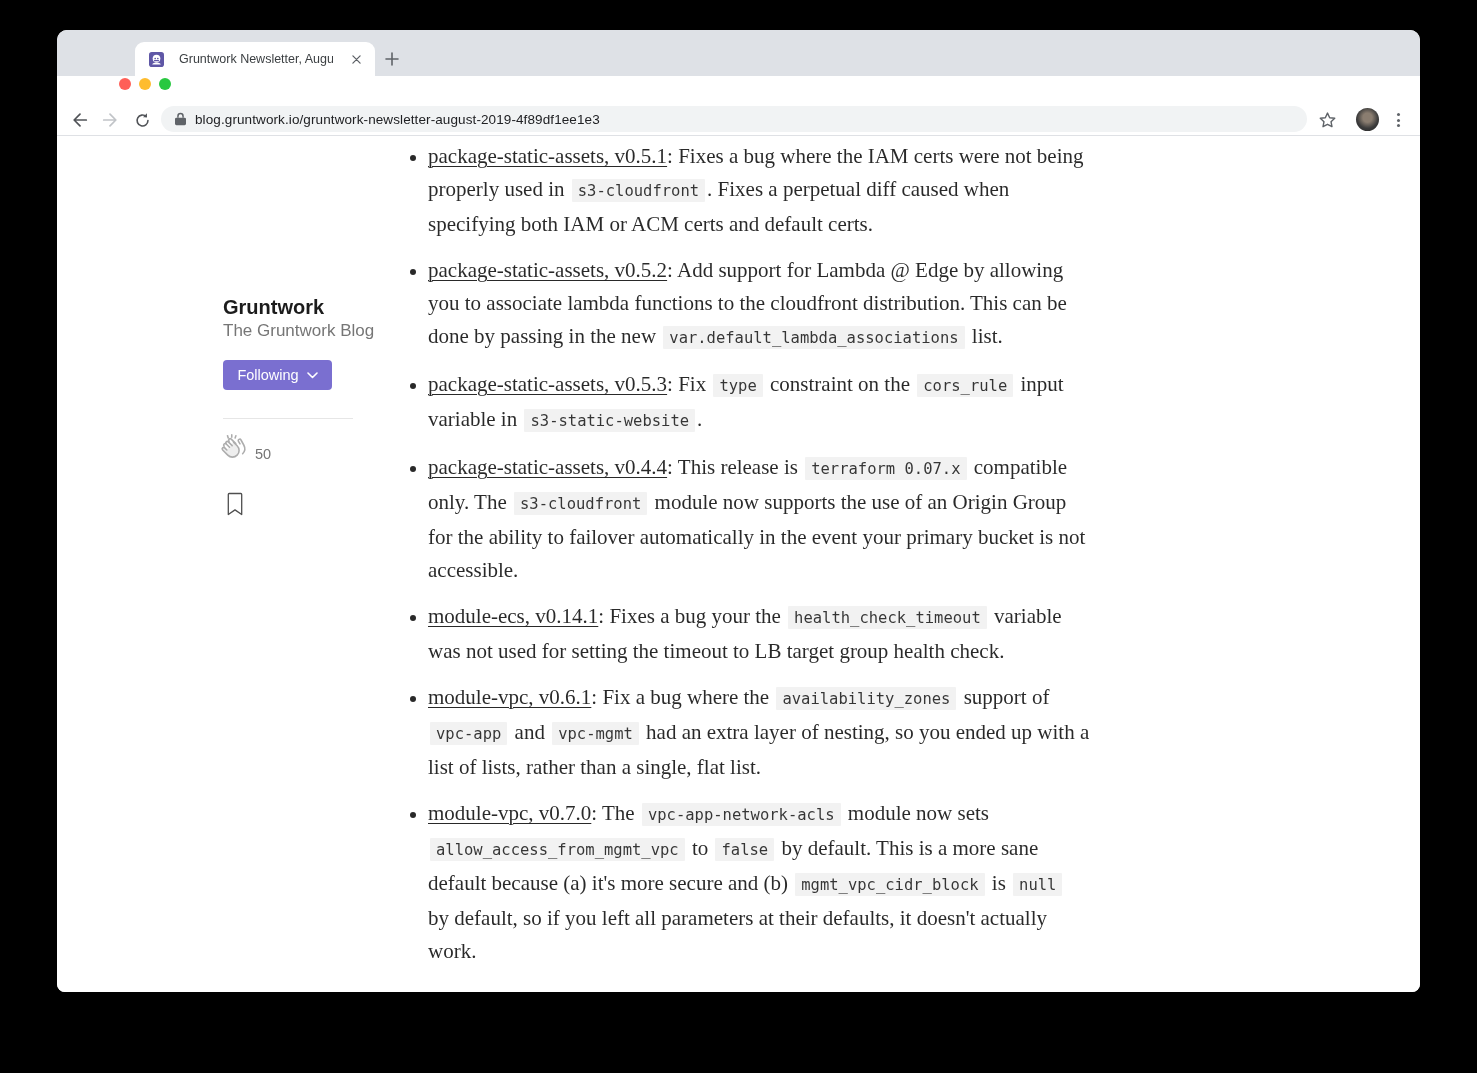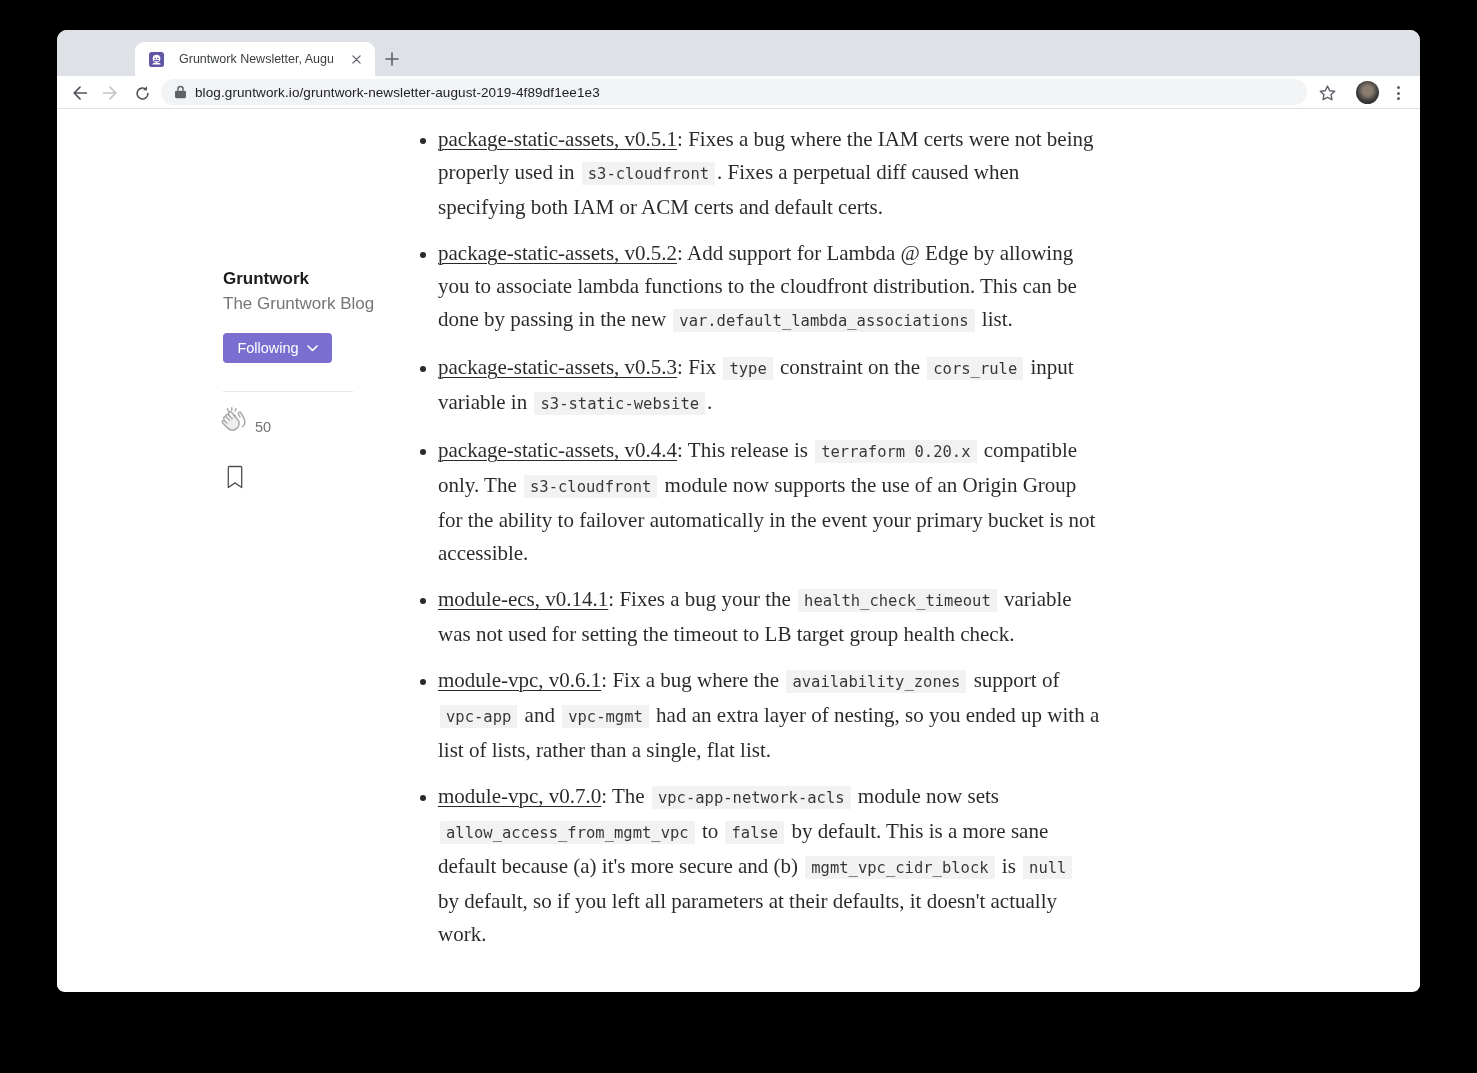--- a/index.html
+++ b/index.html
@@ -18,48 +18,48 @@
   .traffic{position:absolute;left:62px;top:48px;display:flex;gap:8px;}
   .traffic span{width:12px;height:12px;border-radius:50%;display:block;}
   .t-red{background:var(--traffic_red);} .t-yellow{background:var(--traffic_yellow);} .t-green{background:var(--traffic_green);}
   .tab{position:absolute;left:78px;top:12px;width:240px;height:34px;background:#fff;
     border-radius:9px 9px 0 0;display:flex;align-items:center;padding:0 10px 0 14px;gap:15px;}
   .tab-title{flex:1;font-size:12.5px;color:#3c4043;white-space:nowrap;overflow:hidden;}
   .tab-close{width:17px;height:17px;display:flex;align-items:center;justify-content:center;border-radius:50%;flex:0 0 auto;}
   .newtab{position:absolute;left:322px;top:16px;width:26px;height:26px;display:flex;align-items:center;justify-content:center;}
 
   
-  .toolbar{position:relative;height:33px;background:#fff;border-bottom:1px solid #dfe1e5;}
+  .toolbar{position:relative;height:33px;background:#fff;border-bottom:1px solid #dfe1e5;margin-top:27px;}
   .navbtn{position:absolute;top:6px;width:22px;height:22px;display:flex;align-items:center;justify-content:center;}
   .btn-back{left:12px;} .btn-forward{left:42px;} .btn-reload{left:74px;}
   .urlbar{position:absolute;left:104px;top:3px;width:1146px;height:26px;background:#f1f3f4;
     border-radius:13px;display:flex;align-items:center;padding:0 14px;gap:9px;}
   .url-text{font-size:13.5px;color:#202124;letter-spacing:.1px;white-space:nowrap;overflow:hidden;}
   .btn-star{left:1259px;} 
   .avatar{position:absolute;left:1299px;top:5px;width:23px;height:23px;border-radius:50%;
     background:radial-gradient(circle at 50% 38%, #8a7d70 0 28%, #4a4ا 0), radial-gradient(circle at 50% 40%, #7b6f63 0 30%, #3a3a3a 65%, #232323 100%);}
   .btn-menu{left:1330px;}
   .dots{display:flex;flex-direction:column;gap:2.5px;}
   .dots i{width:3px;height:3px;border-radius:50%;background:#5f6368;display:block;}
 
   
   .content{position:relative;height:882px;background:#fff;overflow:hidden;}
 
   .side{position:absolute;left:166px;top:0;width:140px;}
-  .pub-name{position:absolute;left:0;top:160px;font-size:17px;font-weight:bold;color:#1c1c1c;white-space:nowrap;}
+  .pub-name{position:absolute;left:0;top:160px;font-size:20px;font-weight:bold;color:#1c1c1c;white-space:nowrap;}
   .pub-tagline{position:absolute;left:0;top:185px;font-size:17px;color:#767676;white-space:nowrap;}
   .follow-btn{position:absolute;left:0;top:224px;width:109px;height:30px;background:var(--accent_purple);
     border:none;border-radius:4px;color:#fff;font-size:14.5px;font-family:"Liberation Sans",sans-serif;
     display:flex;align-items:center;justify-content:center;gap:8px;cursor:pointer;text-align:center;}
   .side-divider{position:absolute;left:0;top:282px;width:130px;height:1px;background:#e6e6e6;}
   .clap-row{position:absolute;left:-5px;top:296px;display:flex;align-items:flex-end;gap:7px;}
   .clap-count{font-size:14.5px;color:#757575;}
   .bookmark{position:absolute;left:3px;top:356px;width:20px;height:26px;}
 
-  .article-list{position:absolute;left:351px;top:4px;width:682px;margin:10px;padding:0 0 0 20px;
+  .article-list{position:absolute;left:351px;top:4px;width:682px;margin:0;padding:0 0 0 20px;
     font-family:"Liberation Serif","DejaVu Serif",serif;font-size:21px;line-height:33px;color:rgba(0,0,0,.84);}
   .article-list li{margin:0 0 13px 0;padding-left:0;}
   .article-list li::marker{color:rgba(0,0,0,.84);font-size:19px;}
   .article-list a{color:inherit;text-decoration:underline;text-underline-offset:2.5px;text-decoration-thickness:1px;}
   .article-list code{font-family:"DejaVu Sans Mono","Liberation Mono",monospace;font-size:15.5px;
     background:var(--code_bg);padding:3px 6px 2px;margin:0 2px;border-radius:1px;color:rgba(0,0,0,.78);}
 </style>
 </head>
 <body>
 
@@ -178,20 +178,20 @@
         <svg width="18" height="25" viewBox="0 0 18 25">
             <path d="M3.2 1.5h11.6c.5 0 .9.4.9.9v20.1l-6.7-4.6-6.7 4.6V2.4c0-.5.4-.9.9-.9z" fill="none" stroke="#4f4f4f" stroke-width="1.3" stroke-linejoin="round"></path>
           </svg>
       </span>
     </aside>
 
     <ul class="article-list">
         <li><a href="#">package-static-assets, v0.5.1</a><span>: Fixes a bug where the IAM certs were not being properly used in </span><code>s3-cloudfront</code><span>. Fixes a perpetual diff caused when specifying both IAM or ACM certs and default certs.</span></li>
         <li><a href="#">package-static-assets, v0.5.2</a><span>: Add support for Lambda @ Edge by allowing you to associate lambda functions to the cloudfront distribution. This can be done by passing in the new </span><code>var.default_lambda_associations</code><span> list.</span></li>
         <li><a href="#">package-static-assets, v0.5.3</a><span>: Fix </span><code>type</code><span> constraint on the </span><code>cors_rule</code><span> input variable in </span><code>s3-static-website</code><span>.</span></li>
-        <li><a href="#">package-static-assets, v0.4.4</a><span>: This release is </span><code>terraform 0.20.x</code><span> compatible only. The </span><code>s3-cloudfront</code><span> module now supports the use of an Origin Group for the ability to failover automatically in the event your primary bucket is not accessible.</span></li>
+        <li><a href="#">package-static-assets, v0.4.4</a><span>: This release is </span><code>terraform 0.07.x</code><span> compatible only. The </span><code>s3-cloudfront</code><span> module now supports the use of an Origin Group for the ability to failover automatically in the event your primary bucket is not accessible.</span></li>
         <li><a href="#">module-ecs, v0.14.1</a><span>: Fixes a bug your the </span><code>health_check_timeout</code><span> variable was not used for setting the timeout to LB target group health check.</span></li>
         <li><a href="#">module-vpc, v0.6.1</a><span>: Fix a bug where the </span><code>availability_zones</code><span> support of </span><code>vpc-app</code><span> and </span><code>vpc-mgmt</code><span> had an extra layer of nesting, so you ended up with a list of lists, rather than a single, flat list.</span></li>
         <li><a href="#">module-vpc, v0.7.0</a><span>: The </span><code>vpc-app-network-acls</code><span> module now sets </span><code>allow_access_from_mgmt_vpc</code><span> to </span><code>false</code><span> by default. This is a more sane default because (a) it's more secure and (b) </span><code>mgmt_vpc_cidr_block</code><span> is </span><code>null</code><span> by default, so if you left all parameters at their defaults, it doesn't actually work.</span></li>
       </ul>
 
   </div>
 </div>
 
 </body></html>

